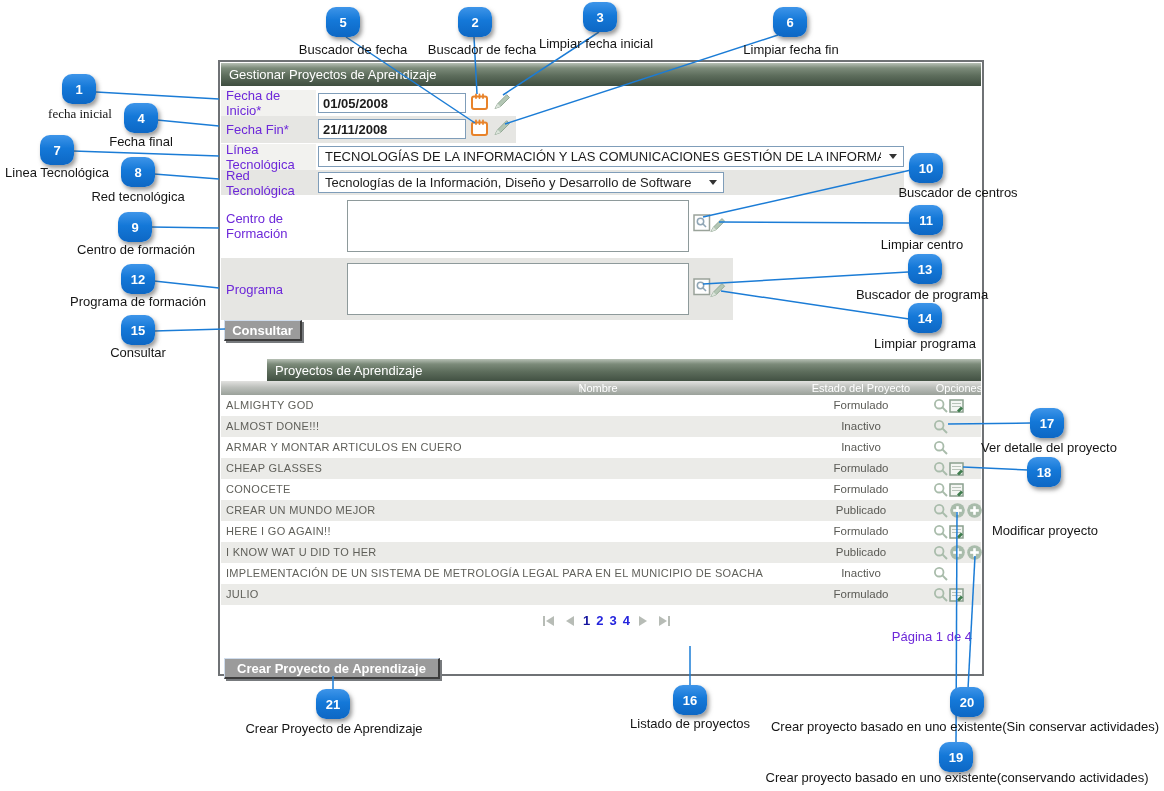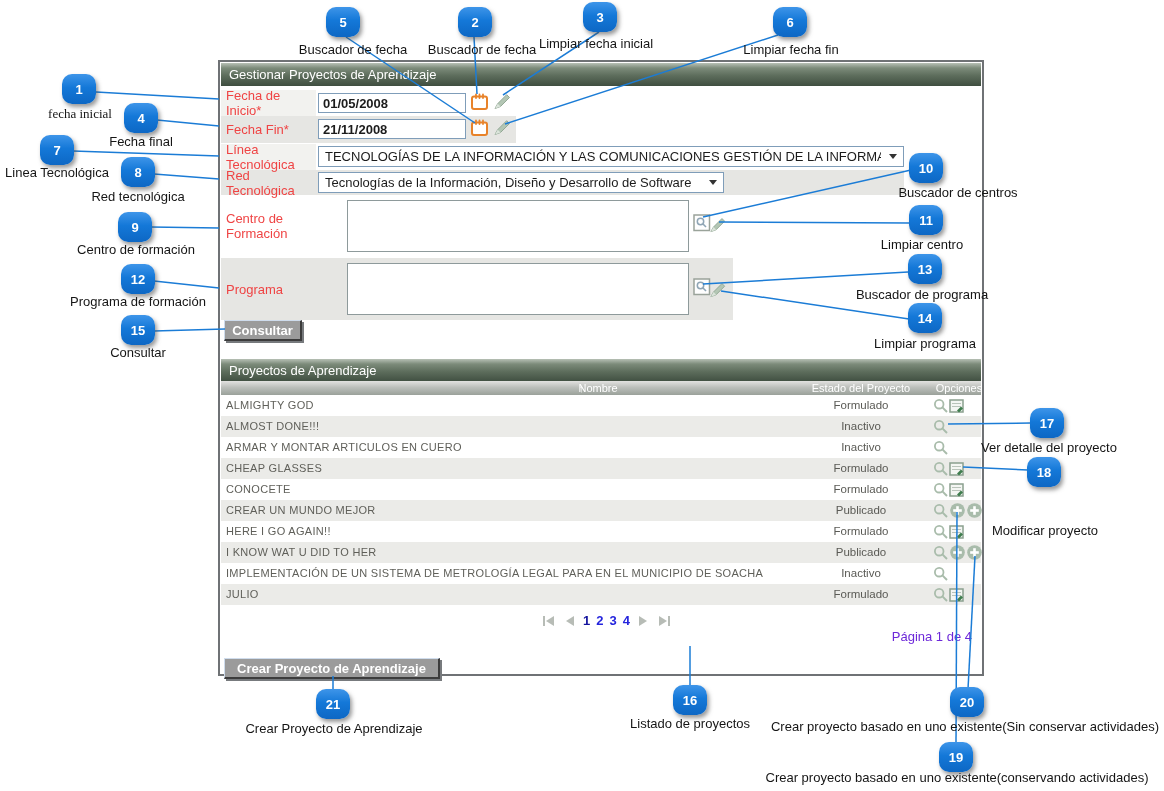--- a/index.html
+++ b/index.html
@@ -29,21 +29,21 @@
   .panel{
     position:absolute;left:218px;top:60px;width:766px;height:616px;z-index:1;
     background:#fff;border:2px solid #6f7275;
   }
   .greenbar{
     position:absolute;left:1px;right:1px;height:23px;
     background:linear-gradient(180deg,#b7c0b5 0%,#7c8b7a 22%,#5d6d5c 55%,#3f4e40 100%);
     color:#fff;font-size:13px;line-height:23px;padding-left:8px;
   }
   .flabel{
-    position:absolute;color:#ef4444;font-size:13px;
+    position:absolute;color:#6d28d9;font-size:13px;
     display:flex;align-items:center;padding-left:5px;
   }
   .cellbg-light{position:absolute;background:#f2f2ef;}
   .cellbg-dark{position:absolute;background:#e6e6e3;}
   .tinput{
     position:absolute;border:1px solid #7f9db9;background:#fff;
     font-family:"Liberation Sans",sans-serif;font-size:13px;font-weight:700;color:#1c1c1c;
     padding:1px 4px;height:20px;
   }
   .sel{
@@ -208,21 +208,21 @@
   </span>
   <span class="icn" style="left:489px;top:219px;">
     <svg width="18" height="18" viewBox="0 0 19 19">
         <path d="M2 16.5 l5.5-2 9-9 -2.8-2.8 -9 9 z" fill="#b3c6b4" stroke="#93a895" stroke-width="1"></path>
         <path d="M2 16.5 l5.5-2 -2.8-2.8 z" fill="#dbe4db"></path>
       </svg>
   </span>
 
   <div class="gbtn" style="left:4px;top:258px;width:78px;height:21px;">Consultar</div>
 
-  <div class="greenbar" style="top:297px;">
+  <div class="greenbar" style="top:297px;margin-left:46px;">
     <span>Proyectos de Aprendizaje</span>
   </div>
 
   <div class="colheader">
     <span style="left:0;width:715px;text-align:center;">
       <span>Nombre</span>
         <span>↑</span>
     </span>
     <span style="left:540px;width:200px;text-align:center;">Estado del Proyecto</span>
     <span style="left:712px;width:52px;text-align:center;">Opciones</span>

